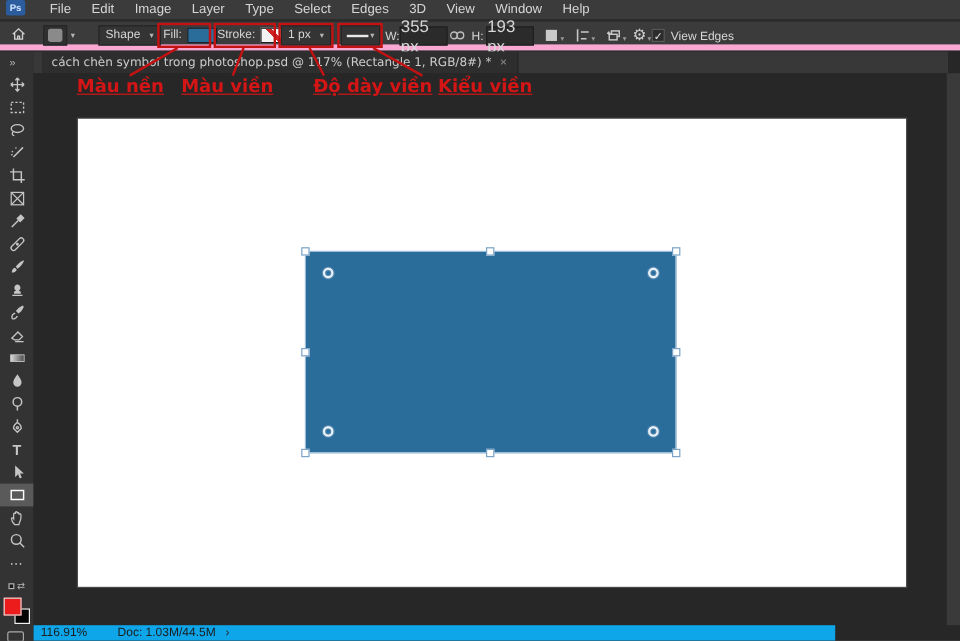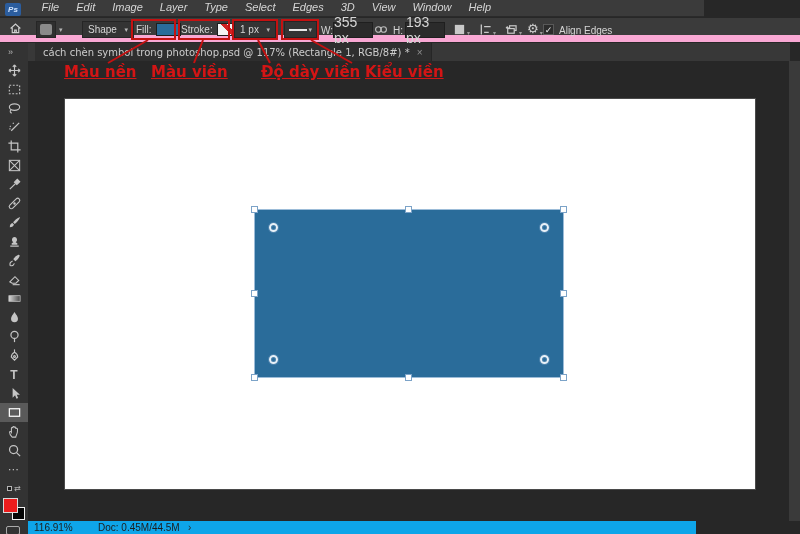--- a/index.html
+++ b/index.html
@@ -1,27 +1,27 @@
 <!DOCTYPE html>
 <html><head>
 <meta charset="utf-8">
 <style>
   * { margin:0; padding:0; box-sizing:border-box; }
   html,body { width:800px; height:534px; }
   body { font-family:"Liberation Sans","DejaVu Sans",sans-serif; background:#272727; overflow:hidden; }
   #app { position:relative; width:800px; height:534px; background:#272727; }
 
   
-  .menubar { position:absolute; left:0; top:0; width:704px; height:17px; background:#3b3b3b; border-bottom:1px solid #2a2a2a; display:flex; align-items:flex-end;font-style:italic; }
+  .menubar { position:absolute; left:0; top:0; width:800px; height:17px; background:#3b3b3b; border-bottom:1px solid #2a2a2a; display:flex; align-items:flex-start; }
   .ps-badge { width:16px; height:13px; margin-left:5px; background:#2b5d9e; border-radius:2px; color:#cfe3ff; font-size:8px; font-weight:bold; display:flex; align-items:center; justify-content:center; }
   .menu-items { display:flex; margin-left:12px; }
   .menu-item { color:#d6d6d6; font-size:11px; padding:0 8.5px; line-height:17px; cursor:default; }
 
   
-  .optionsbar { position:absolute; left:0; top:18px; width:800px; height:24px; background:#3b3b3b; border-bottom:7px solid #f9a8d4; }
+  .optionsbar { position:absolute; left:0; top:18px; width:800px; height:24px; background:#3b3b3b; border-bottom:5px solid #f9a8d4; }
   .opt { position:absolute; color:#d6d6d6; font-size:10px; }
   .home-icon { left:9px; top:4px; }
   .preset-box { left:36px; top:3px; width:20px; height:17px; background:#2f2f2f; border:1px solid #262626; display:flex; align-items:center; justify-content:center; }
   .preset-thumb { width:12px; height:11px; background:#8a8a8a; border-radius:2px; }
   .preset-arrow { left:59px; top:8px; color:#b5b5b5; font-size:7px; }
   .dd { background:#343434; border:1px solid #252525; color:#d6d6d6; font-size:10px; display:flex; align-items:center; }
   .shape-dd { left:82px; top:3px; width:52px; height:17px; padding:0 5px; justify-content:space-between; }
   .dd .arrow { font-size:7px; color:#b5b5b5; }
   .fill-group { left:136px; top:5px; display:flex; align-items:center; gap:4px; }
   .fill-swatch { width:25px; height:13px; border:1px solid #1e1e1e; }
@@ -171,21 +171,21 @@
       <svg width="15" height="13" viewBox="0 0 16 14" stroke="#c9c9c9" stroke-width="1.3" fill="none">
           <path d="M3 5h3M4.5 3.5v3"></path>
           <rect x="7" y="3" width="7" height="5"></rect>
           <rect x="5" y="6" width="7" height="5" fill="#3b3b3b"></rect>
         </svg>
       <span class="mini-caret">▾</span>
     </span>
     <span class="opt bar-icon" style="left:527px; top:3px; font-size:13px;">⚙<span class="mini-caret">▾</span></span>
 
     <span class="opt checkbox">✓</span>
-    <span class="opt align-edges-label">Align Edges</span>
+    <span class="opt align-edges-label">View Edges</span>
 
     <div class="anno-box" style="left:131px; top:1px; width:45px; height:21px;"></div>
     <div class="anno-box" style="left:178px; top:1px; width:52px; height:21px;"></div>
     <div class="anno-box" style="left:232px; top:1px; width:46px; height:21px;"></div>
     <div class="anno-box" style="left:281px; top:1px; width:38px; height:21px;"></div>
   </div>
 
   <div class="tool-collapse">»</div>
   <div class="tabbar">
     <div class="doc-tab">
@@ -356,17 +356,17 @@
         <div class="radius-handle" style="right:14px; top:13px;"></div>
         <div class="radius-handle" style="left:14px; bottom:13px;"></div>
         <div class="radius-handle" style="right:14px; bottom:13px;"></div>
       </div>
     </div>
   </div>
   <div class="dock-strip"></div>
 
   <div class="statusbar">
     <span class="status-zoom">116.91%</span>
-    <span class="status-doc">Doc: 0.45M/44.5M</span>
+    <span class="status-doc">Doc: 1.03M/44.5M</span>
     <span class="status-chevron">›</span>
   </div>
 
 </div>
 
 </body></html>

